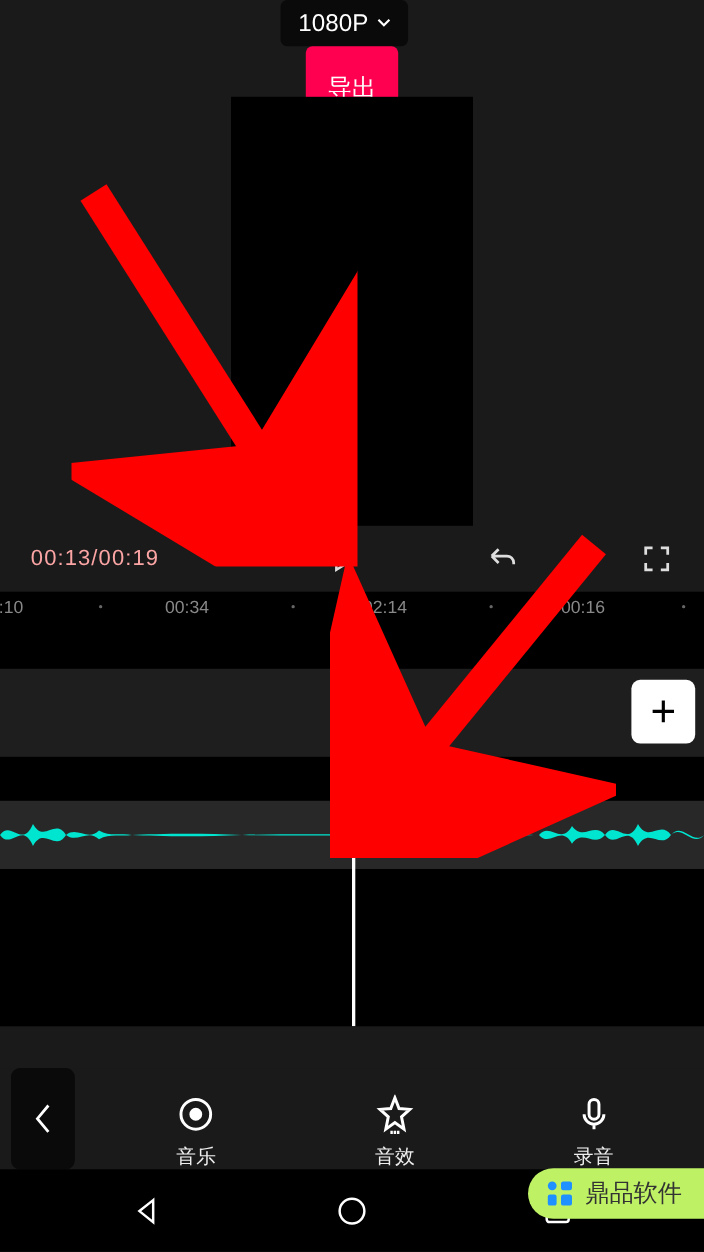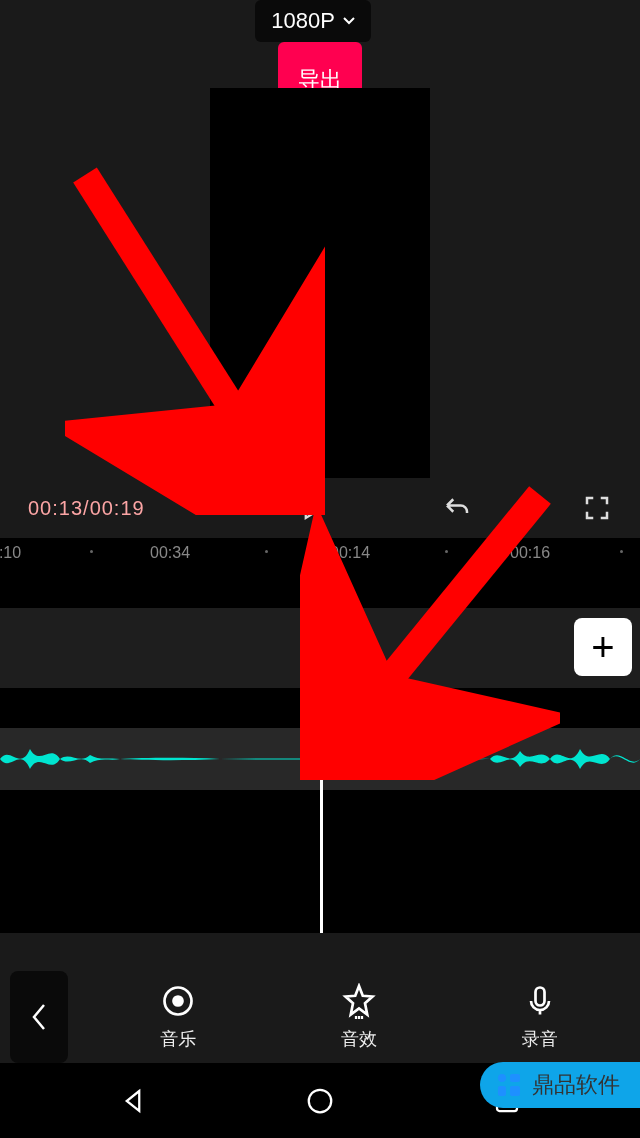--- a/index.html
+++ b/index.html
@@ -128,21 +128,21 @@
   background: #fff;
   z-index: 10;
 }
 .bottom-toolbar {
   position: absolute;
   bottom: 75px;
   left: 0;
   right: 0;
   height: 92px;
   display: flex;
-  align-items: center;
+  align-items: flex-end;
   padding: 0 10px;
   background: #1a1a1a;
 }
 .back-btn {
   width: 58px;
   height: 92px;
   background: #0a0a0a;
   border-radius: 8px;
   display: flex;
   align-items: center;
@@ -170,21 +170,21 @@
   display: flex;
   align-items: center;
   justify-content: space-around;
   padding: 0 40px;
 }
 .nav-icon { width: 30px; height: 30px; cursor: pointer; }
 .watermark {
   position: absolute;
   right: 0;
   bottom: 30px;
-  background: #0ea5e9;
+  background: #bef264;
   border-radius: 30px 0 0 30px;
   padding: 8px 20px 8px 14px;
   display: flex;
   align-items: center;
   gap: 8px;
   z-index: 100;
   margin-top: 35px;
 }
 .watermark-text { color: #333; font-size: 22px; font-weight: 500; }
 .arrow-annotation {
@@ -237,21 +237,21 @@
     <path d="M4 9V4h5M20 9V4h-5M4 15v5h5M20 15v5h-5"></path>
   </svg>
 </div>
 
 <div class="timeline">
   <div class="ruler">
     <span class="tick" style="left:-10px">0:10</span>
     <span class="dot" style="left:90px"></span>
     <span class="tick" style="left:150px">00:34</span>
     <span class="dot" style="left:265px"></span>
-    <span class="tick" style="left:330px">00:14</span>
+    <span class="tick" style="left:330px">02:14</span>
     <span class="dot" style="left:445px"></span>
     <span class="tick" style="left:510px">00:16</span>
     <span class="dot" style="left:620px"></span>
   </div>
   <div class="track-gap"></div>
   <div class="video-track">
     <div class="add-btn">
       <span>+</span>
     </div>
   </div>

